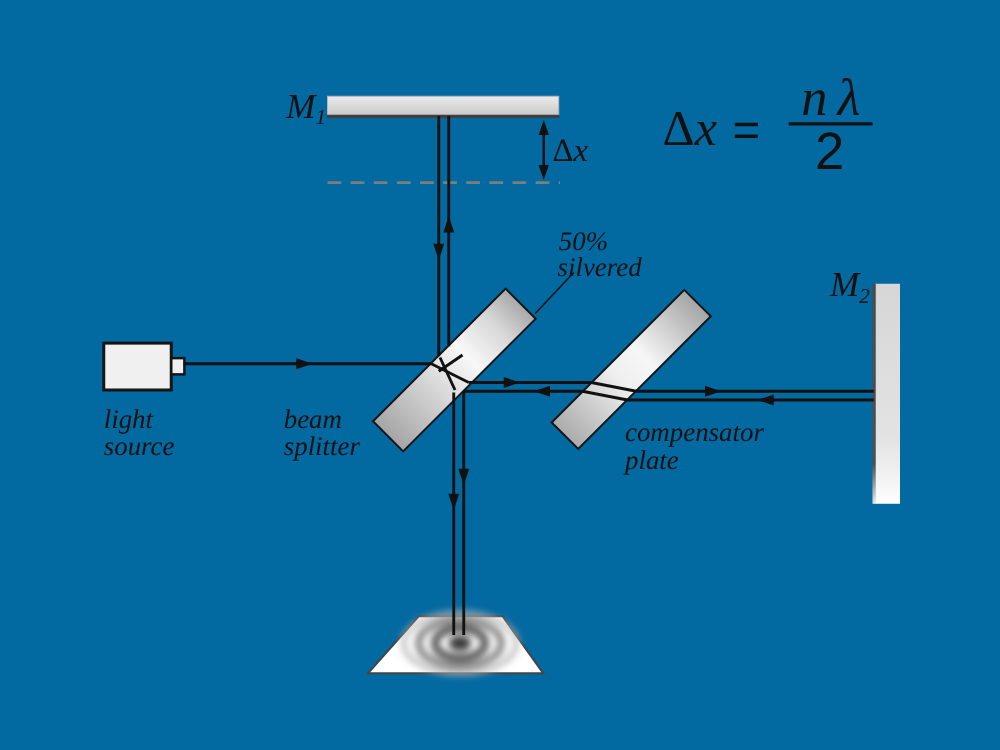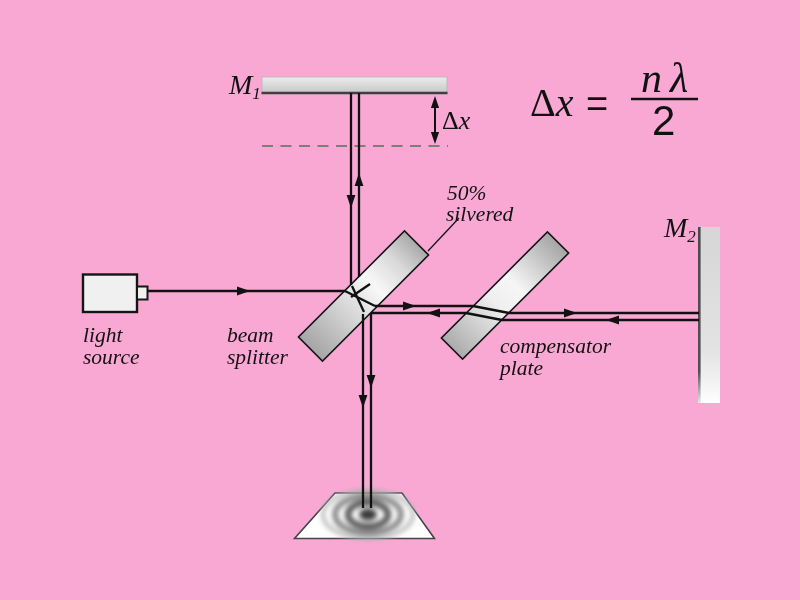--- a/index.html
+++ b/index.html
@@ -1,17 +1,17 @@
 <!DOCTYPE html>
 <html><head>
 <meta charset="utf-8">
 <style>
   html,body{margin:0;padding:0;background:#fff;}
   .canvas{
-    position:relative;width:800px;height:600px;background:#f9a8d4;overflow:hidden;
+    position:relative;width:800px;height:600px;background:#0369a1;overflow:hidden;
     font-family:"Liberation Serif","DejaVu Serif",serif;
   }
   svg text{fill:#111;}
   .lbl{font-style:italic;font-size:21.5px;}
   .mlbl{font-style:italic;font-size:28px;}
   .msub{font-size:17px;}
   .formula-sans{font-family:"Liberation Sans","DejaVu Sans",sans-serif;}
 </style>
 </head>
 <body>

